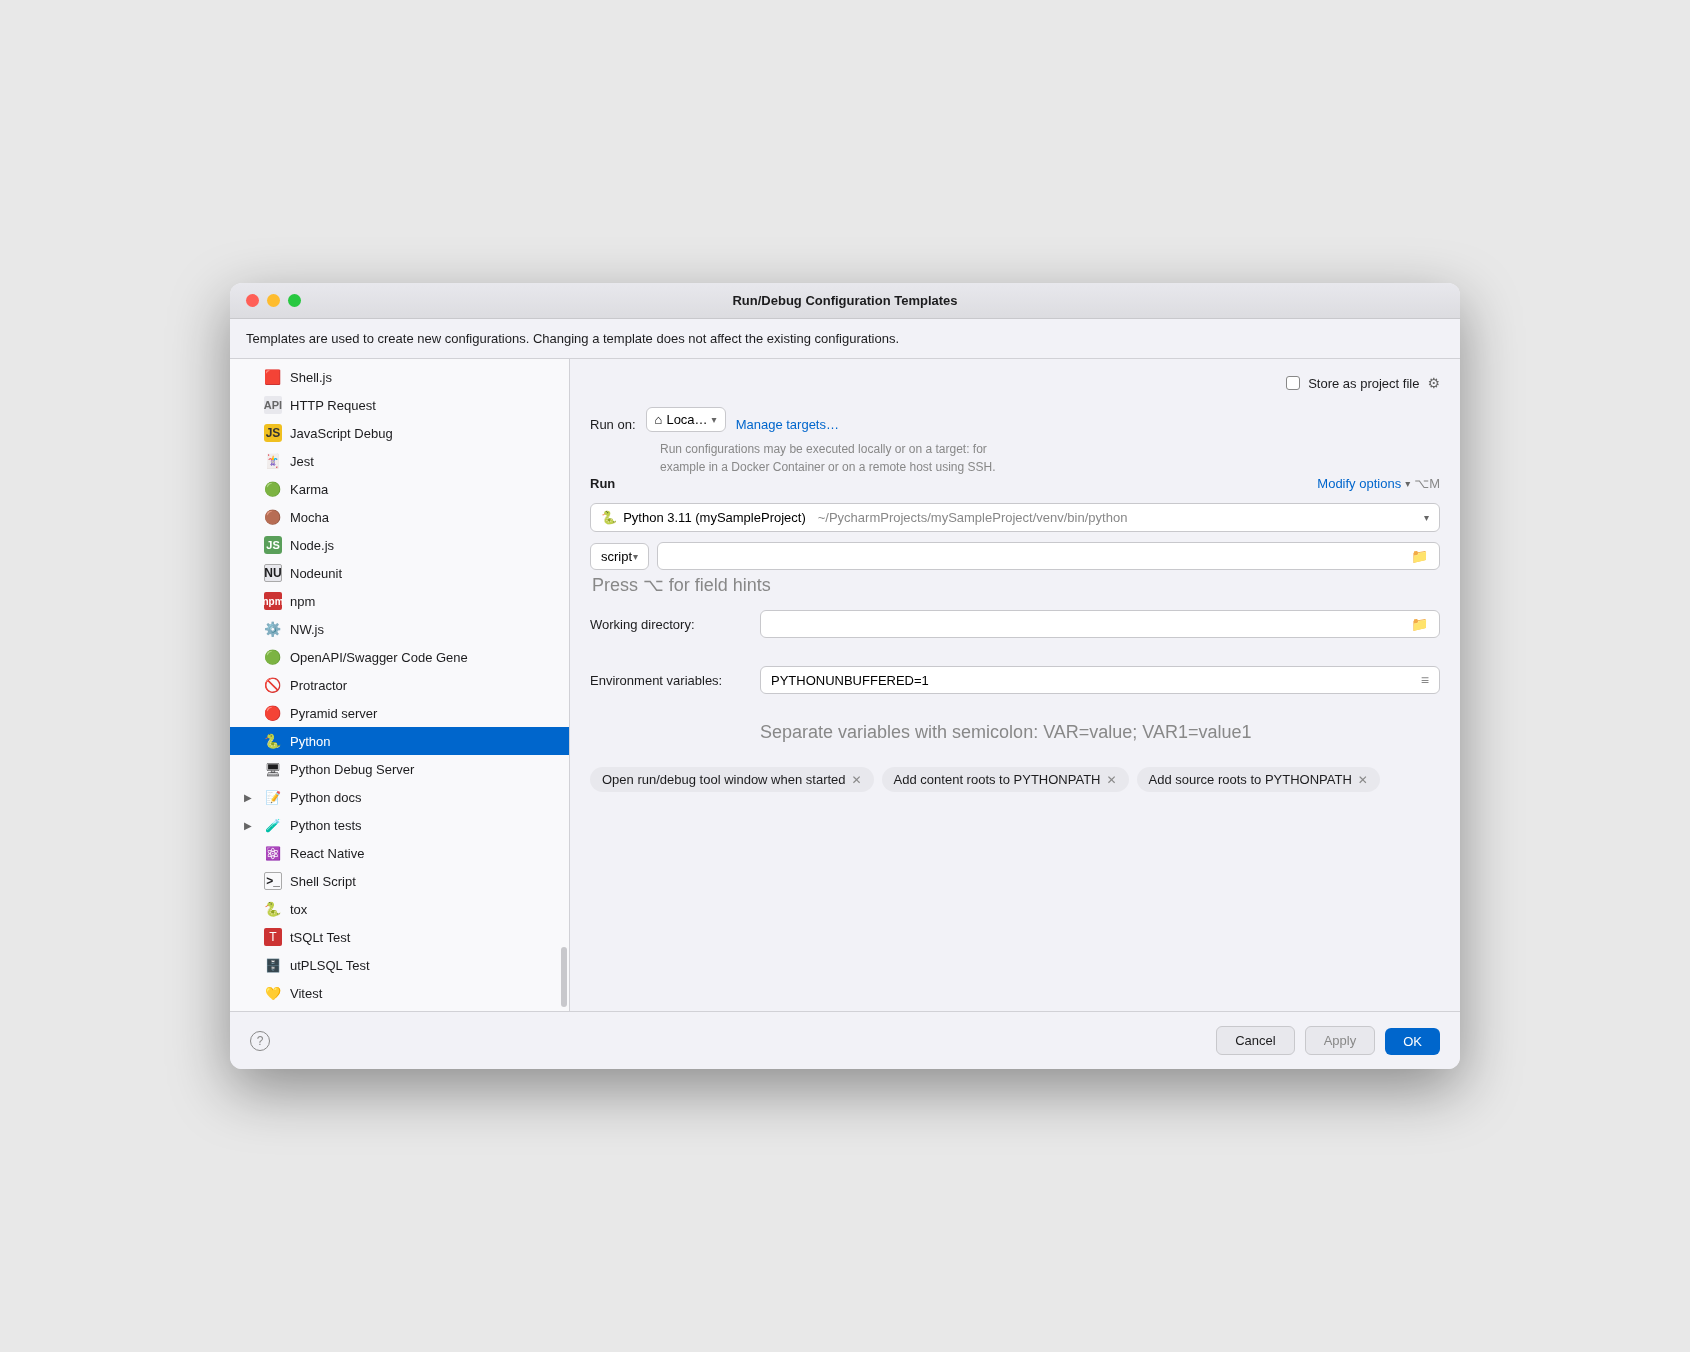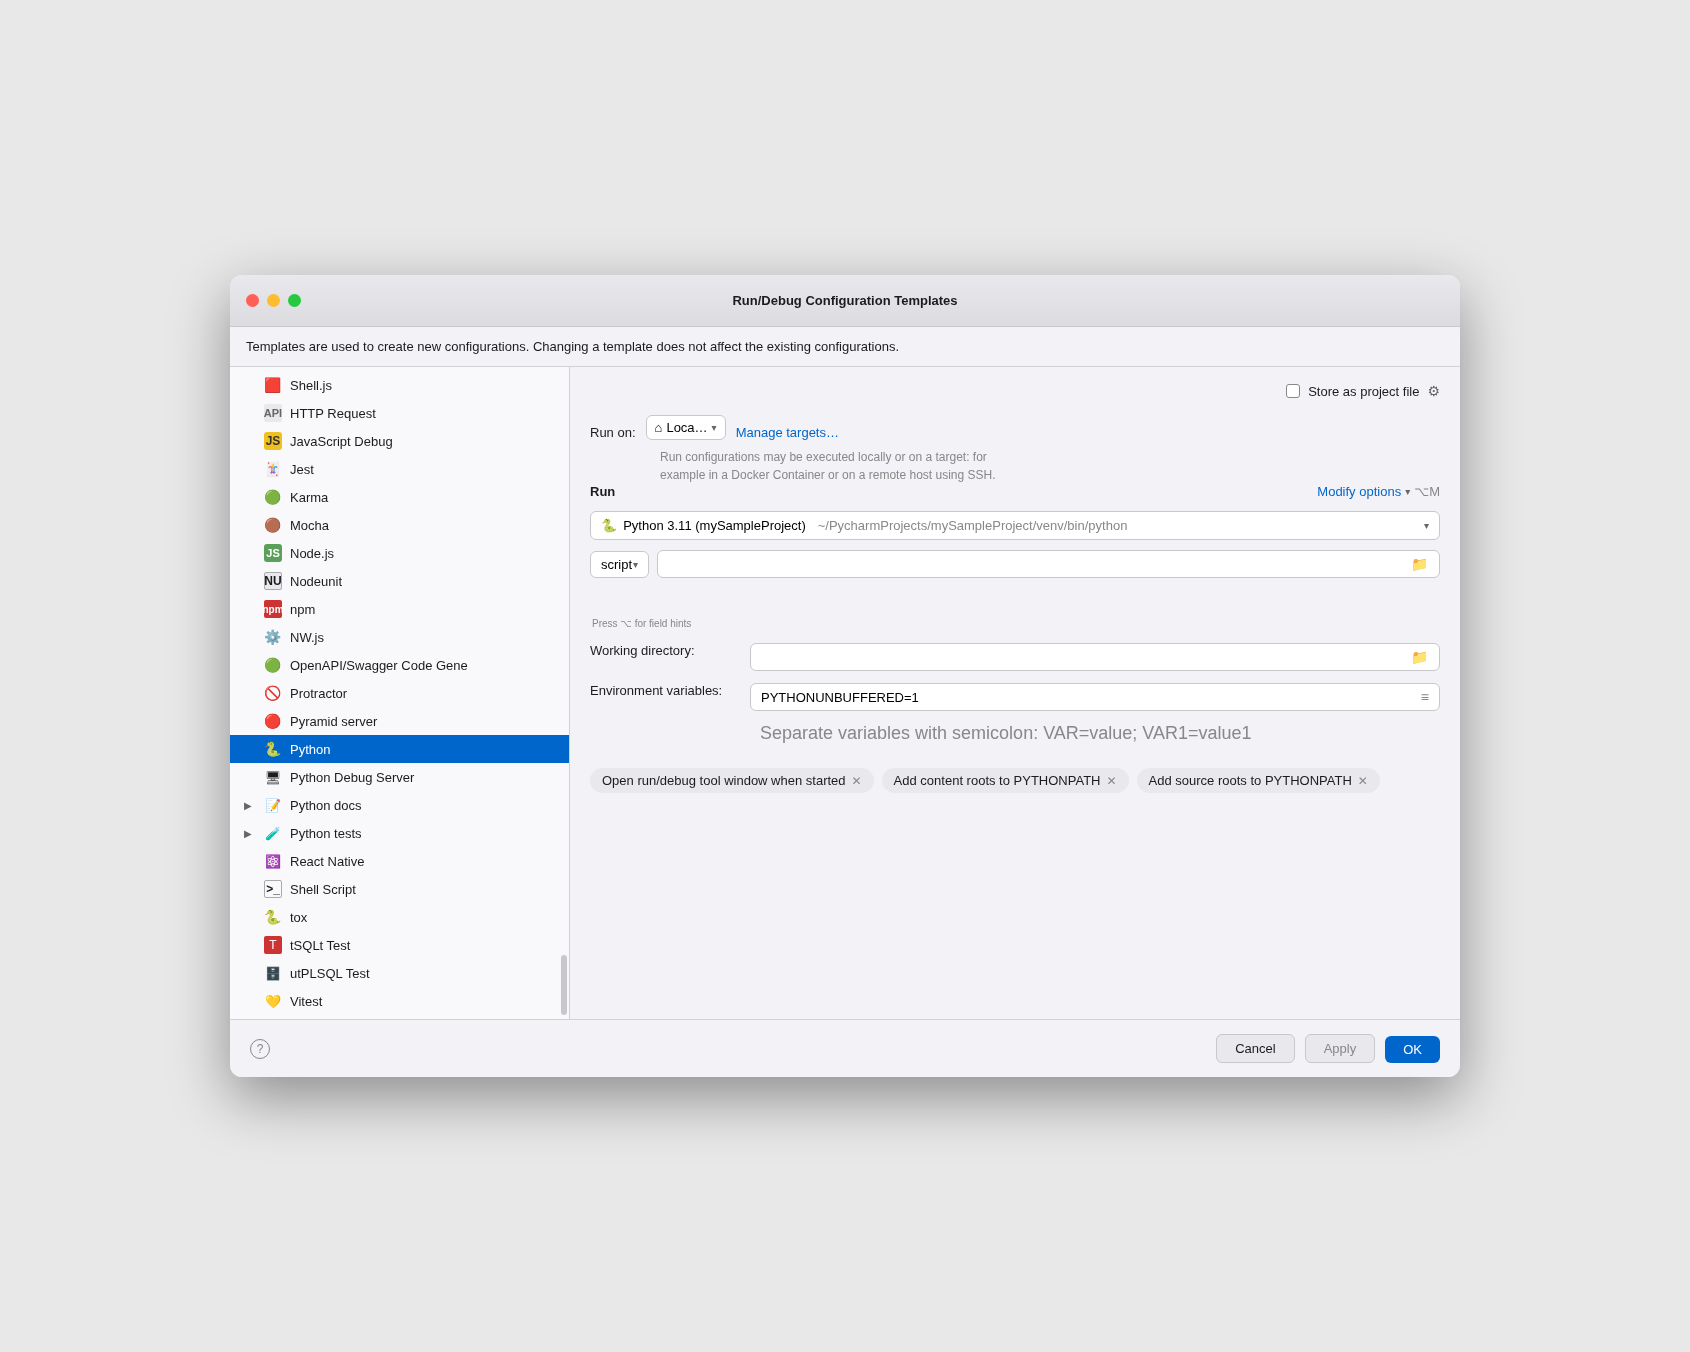--- a/index.html
+++ b/index.html
@@ -16,21 +16,21 @@
       width: 1230px;
       background: #f2f2f7;
       border-radius: 12px;
       box-shadow: 0 20px 60px rgba(0,0,0,0.4);
       overflow: hidden;
       display: flex;
       flex-direction: column;
     }
     .titlebar {
       background: linear-gradient(180deg, #e8e8ed 0%, #dcdce0 100%);
-      height: 52px;
+      height: 36px;
       display: flex;
       align-items: center;
       justify-content: center;
       position: relative;
       border-bottom: 1px solid #c8c8cc;
       flex-shrink: 0;
     }
     .titlebar-buttons {
       position: absolute;
       left: 16px;
@@ -233,30 +233,30 @@
       padding: 5px 10px;
       background: white;
       font-size: 13px;
       display: flex;
       align-items: center;
       justify-content: space-between;
       cursor: text;
       min-height: 28px;
     }
     .field-hint {
-      font-size: 10px;
+      font-size: 18px;
       color: #888;
       margin-bottom: 14px;
       margin-left: 2px;
-      margin-top: 36px;
     }
     .form-row {
       display: flex;
-      margin-bottom: 12px;
-      gap: 0;
+      align-items: center;
+      margin-bottom: 28px;
+      gap: 10px;
     }
     .form-label {
       font-size: 13px;
       color: #1c1c1e;
       width: 160px;
       flex-shrink: 0;
     }
     .form-field {
       flex: 1;
       border: 1px solid #c8c8cc;

